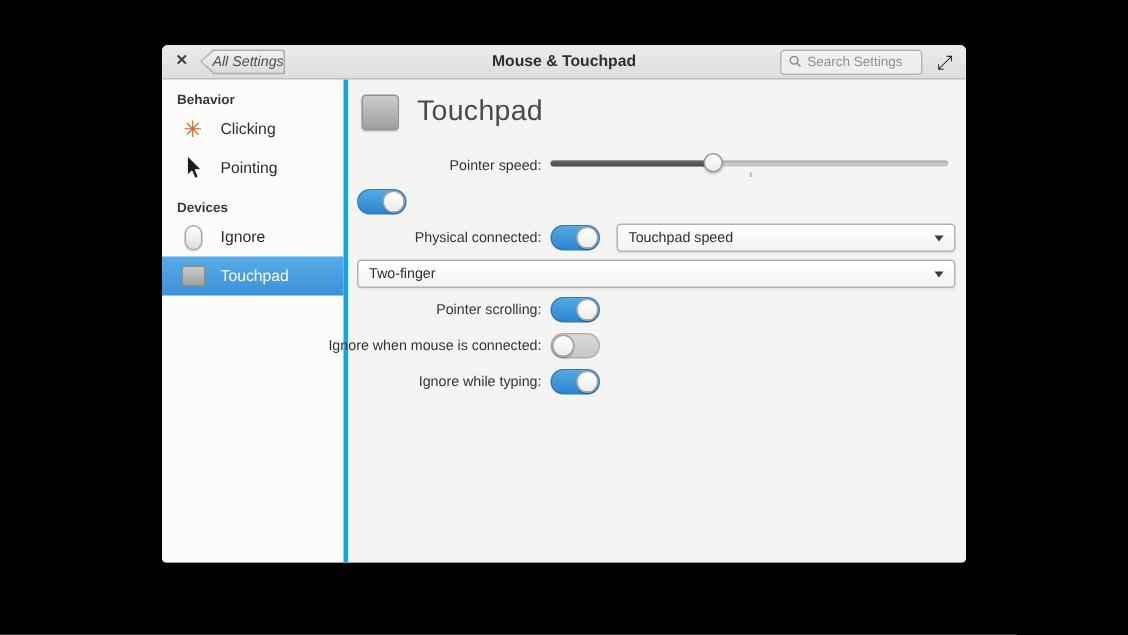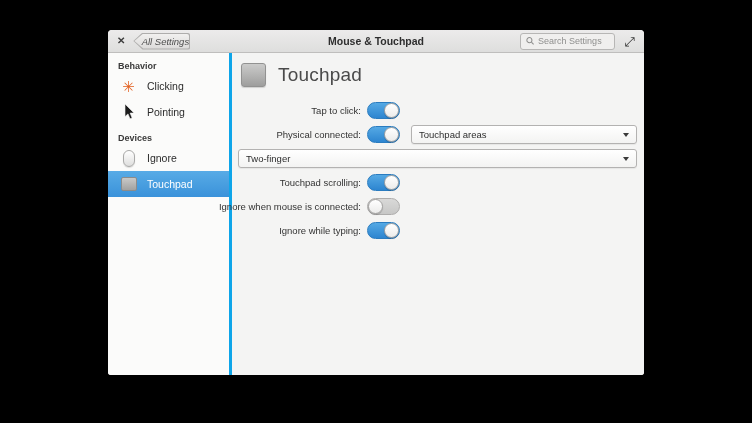--- a/index.html
+++ b/index.html
@@ -195,59 +195,69 @@
     </div>
 
     <div class="content">
       <div class="content-header">
         <div class="big-pad"></div>
         <div class="big-title">Touchpad</div>
       </div>
 
       <div class="rows">
 
-
-        <div class="row">
-          <div class="row-label">
-              <span>Tap to click:</span>
-            </div>
+        <div class="row">
+          <div class="row-label">
+              <span>Pointer speed:</span>
+            </div>
+          <div class="controls">
+            <div class="slider">
+              <div class="track"></div>
+              <div class="fill" style="width: 41%;"></div>
+              <div class="tick"></div>
+              <div class="handle" style="left: calc(41% - 7px);"></div>
+            </div>
+          </div>
+        </div>
+
+        <div class="row">
           <div class="controls">
             <div class="toggle on">
               <div class="knob"></div>
             </div>
           </div>
         </div>
 
         <div class="row">
           <div class="row-label">
               <span>Physical connected:</span>
             </div>
           <div class="controls">
             <div class="toggle on">
               <div class="knob"></div>
             </div>
             <div class="dropdown after-toggle">
-              <span>Touchpad areas</span>
+              <span>Touchpad speed</span>
               <span class="caret"></span>
             </div>
           </div>
         </div>
 
         <div class="row">
           <div class="controls">
             <div class="dropdown">
               <span>Two-finger</span>
               <span class="caret"></span>
             </div>
           </div>
         </div>
 
         <div class="row">
           <div class="row-label">
-              <span>Touchpad scrolling:</span>
+              <span>Pointer scrolling:</span>
             </div>
           <div class="controls">
             <div class="toggle on">
               <div class="knob"></div>
             </div>
           </div>
         </div>
 
         <div class="row">
           <div class="row-label">

